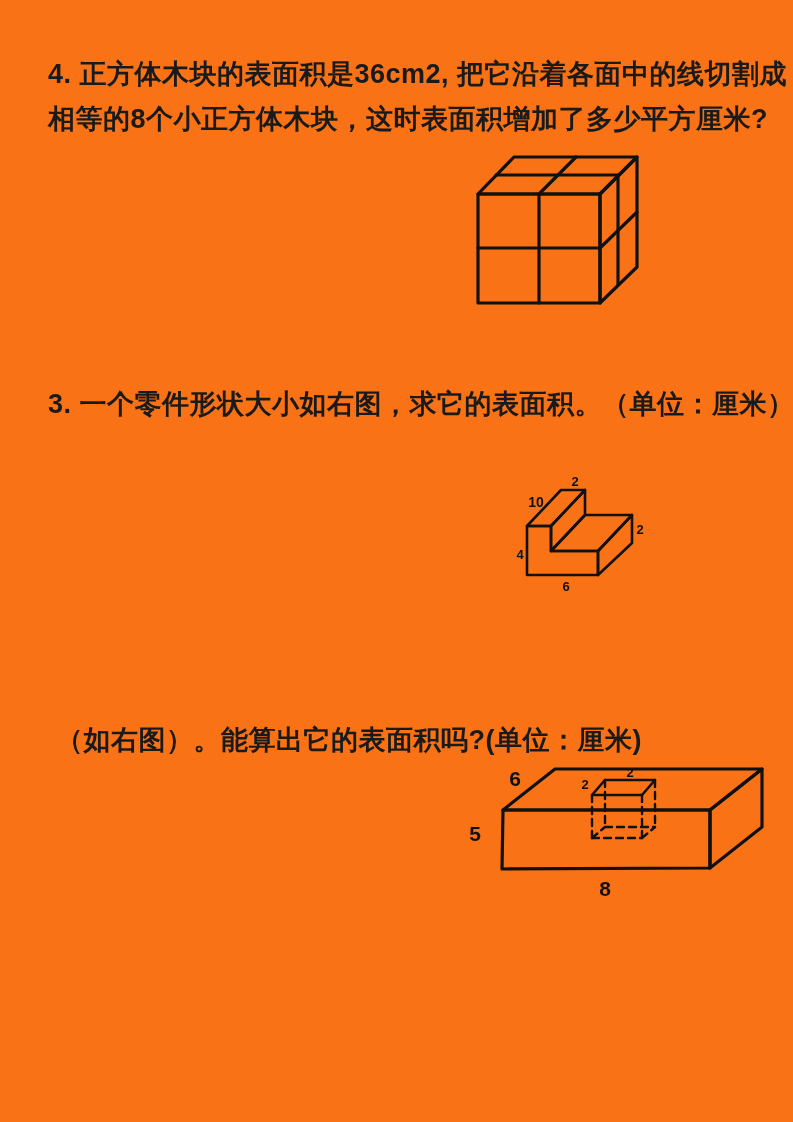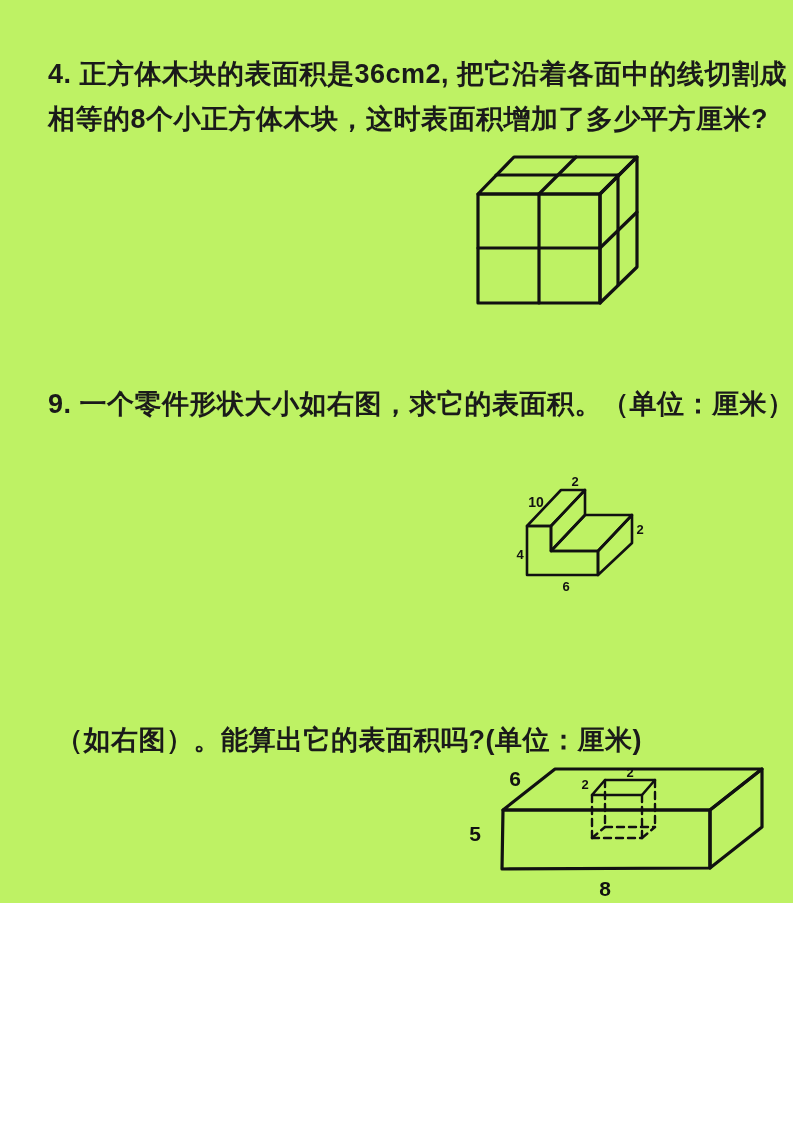--- a/index.html
+++ b/index.html
@@ -5,22 +5,22 @@
   html, body { margin: 0; padding: 0; }
   body {
     width: 793px; height: 1122px;
     background: #ffffff;
     font-family: "Liberation Sans", sans-serif;
     color: #1a1a1a;
     overflow: hidden;
   }
   .page {
     position: relative;
-    width: 793px; height: 903px;
-    background: #bef264;
+    width: 793px; height: 1122px;
+    background: #f97316;
   }
   .ptext {
     position: absolute;
     font-size: 27px;
     font-weight: bold;
     letter-spacing: 0.5px;
     white-space: nowrap;
     color: #1a1a1a;
   }
   .fig { position: absolute; }
@@ -55,21 +55,21 @@
       <path class="solid3" d="M600,194 L637,157 L637,267 L600,303 Z"></path>
       <path class="solid3" d="M539,194 L539,303"></path>
       <path class="solid3" d="M478,248 L600,248"></path>
       <path class="solid3" d="M539,194 L576,157"></path>
       <path class="solid3" d="M496,175 L618,175"></path>
       <path class="solid3" d="M618,175 L618,285"></path>
       <path class="solid3" d="M600,248 L637,212"></path>
     </svg>
   </div>
 
-  <div class="ptext" style="left:48px; top:386px;">9. 一个零件形状大小如右图，求它的表面积。（单位：厘米）</div>
+  <div class="ptext" style="left:48px; top:386px;">3. 一个零件形状大小如右图，求它的表面积。（单位：厘米）</div>
 
   <div class="fig" style="left:505px; top:460px; width:150px; height:135px;">
     <svg width="150" height="135" viewBox="505 460 150 135">
       <path class="solid2" d="M527,526 L551,526 L551,551 L598,551 L598,575 L527,575 Z"></path>
       <path class="solid2" d="M527,526 L561,490 L585,490 L551,526 Z"></path>
       <path class="solid2" d="M551,526 L585,490 L585,515 L551,551 Z"></path>
       <path class="solid2" d="M551,551 L585,515 L632,515 L598,551 Z"></path>
       <path class="solid2" d="M598,551 L632,515 L632,543 L598,575 Z"></path>
       <text x="536" y="507" font-size="14" text-anchor="middle">10</text>
       <text x="575" y="486" font-size="13" text-anchor="middle">2</text>

